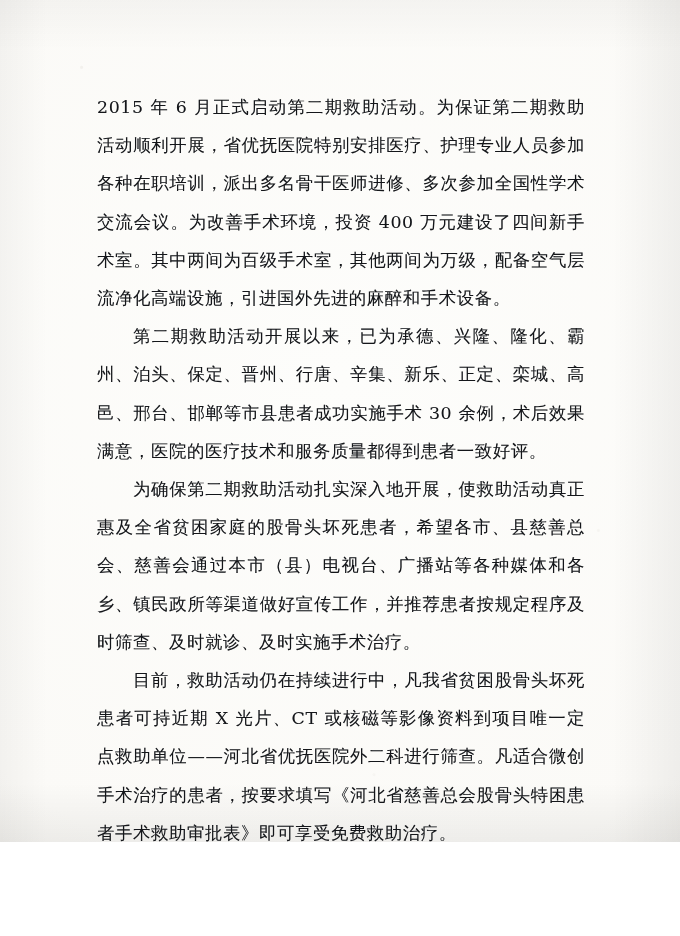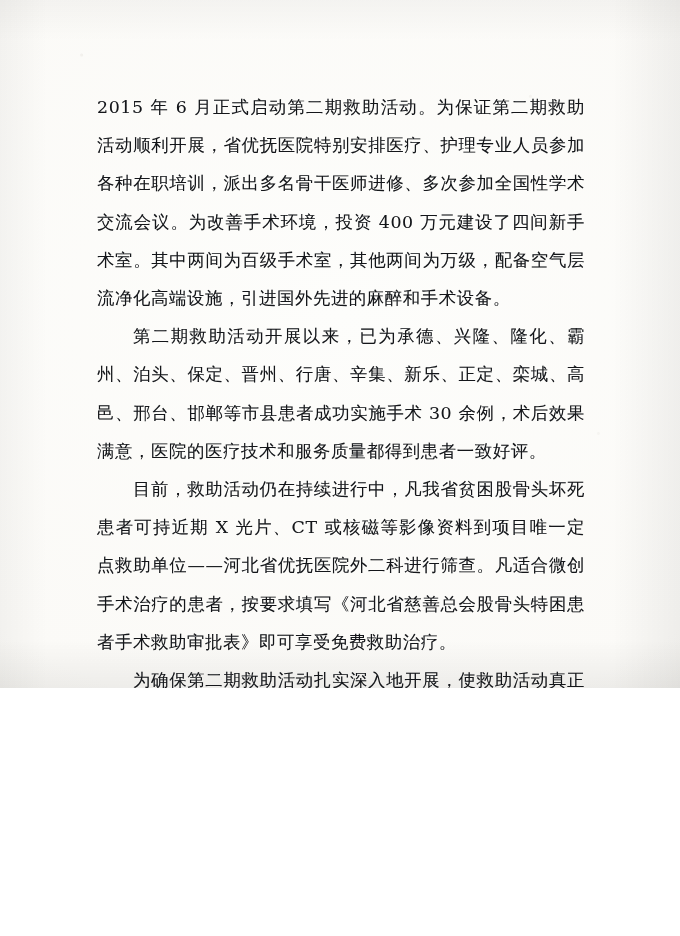--- a/index.html
+++ b/index.html
@@ -9,21 +9,21 @@
   body {
     width: 680px;
     height: 936px;
     background: #ffffff;
     font-family: "DejaVu Serif", serif;
     overflow: hidden;
   }
   .page {
     position: relative;
     width: 680px;
-    height: 688px;
+    height: 842px;
     background:
       radial-gradient(ellipse 140% 110% at 50% 45%, #fdfdfb 0%, #fbfaf7 55%, #f3f1ec 82%, #eceae3 100%);
     box-sizing: border-box;
     overflow: hidden;
   }
   
   .page::before {
     content: "";
     position: absolute;
     inset: 0;
@@ -74,16 +74,16 @@
     text-shadow: 0 0 0.6px rgba(20,22,26,0.25);
   }
 </style>
 </head>
 <body>
 
 <div class="page">
   <div class="body-text">
     <p class="para">2015 年 6 月正式启动第二期救助活动。为保证第二期救助活动顺利开展，省优抚医院特别安排医疗、护理专业人员参加各种在职培训，派出多名骨干医师进修、多次参加全国性学术交流会议。为改善手术环境，投资 400 万元建设了四间新手术室。其中两间为百级手术室，其他两间为万级，配备空气层流净化高端设施，引进国外先进的麻醉和手术设备。</p>
     <p class="para indent">第二期救助活动开展以来，已为承德、兴隆、隆化、霸州、泊头、保定、晋州、行唐、辛集、新乐、正定、栾城、高邑、邢台、邯郸等市县患者成功实施手术 30 余例，术后效果满意，医院的医疗技术和服务质量都得到患者一致好评。</p>
+    <p class="para indent">为确保第二期救助活动扎实深入地开展，使救助活动真正惠及全省贫困家庭的股骨头坏死患者，希望各市、县慈善总会、慈善会通过本市（县）电视台、广播站等各种媒体和各乡、镇民政所等渠道做好宣传工作，并推荐患者按规定程序及时筛查、及时就诊、及时实施手术治疗。</p>
     <p class="para indent">目前，救助活动仍在持续进行中，凡我省贫困股骨头坏死患者可持近期 X 光片、CT 或核磁等影像资料到项目唯一定点救助单位——河北省优抚医院外二科进行筛查。凡适合微创手术治疗的患者，按要求填写《河北省慈善总会股骨头特困患者手术救助审批表》即可享受免费救助治疗。</p>
-    <p class="para indent">为确保第二期救助活动扎实深入地开展，使救助活动真正惠及全省贫困家庭的股骨头坏死患者，希望各市、县慈善总会、慈善会通过本市（县）电视台、广播站等各种媒体和各乡、镇民政所等渠道做好宣传工作，并推荐患者按规定程序及时筛查、及时就诊、及时实施手术治疗。</p>
   </div>
 </div>
 
 </body></html>

